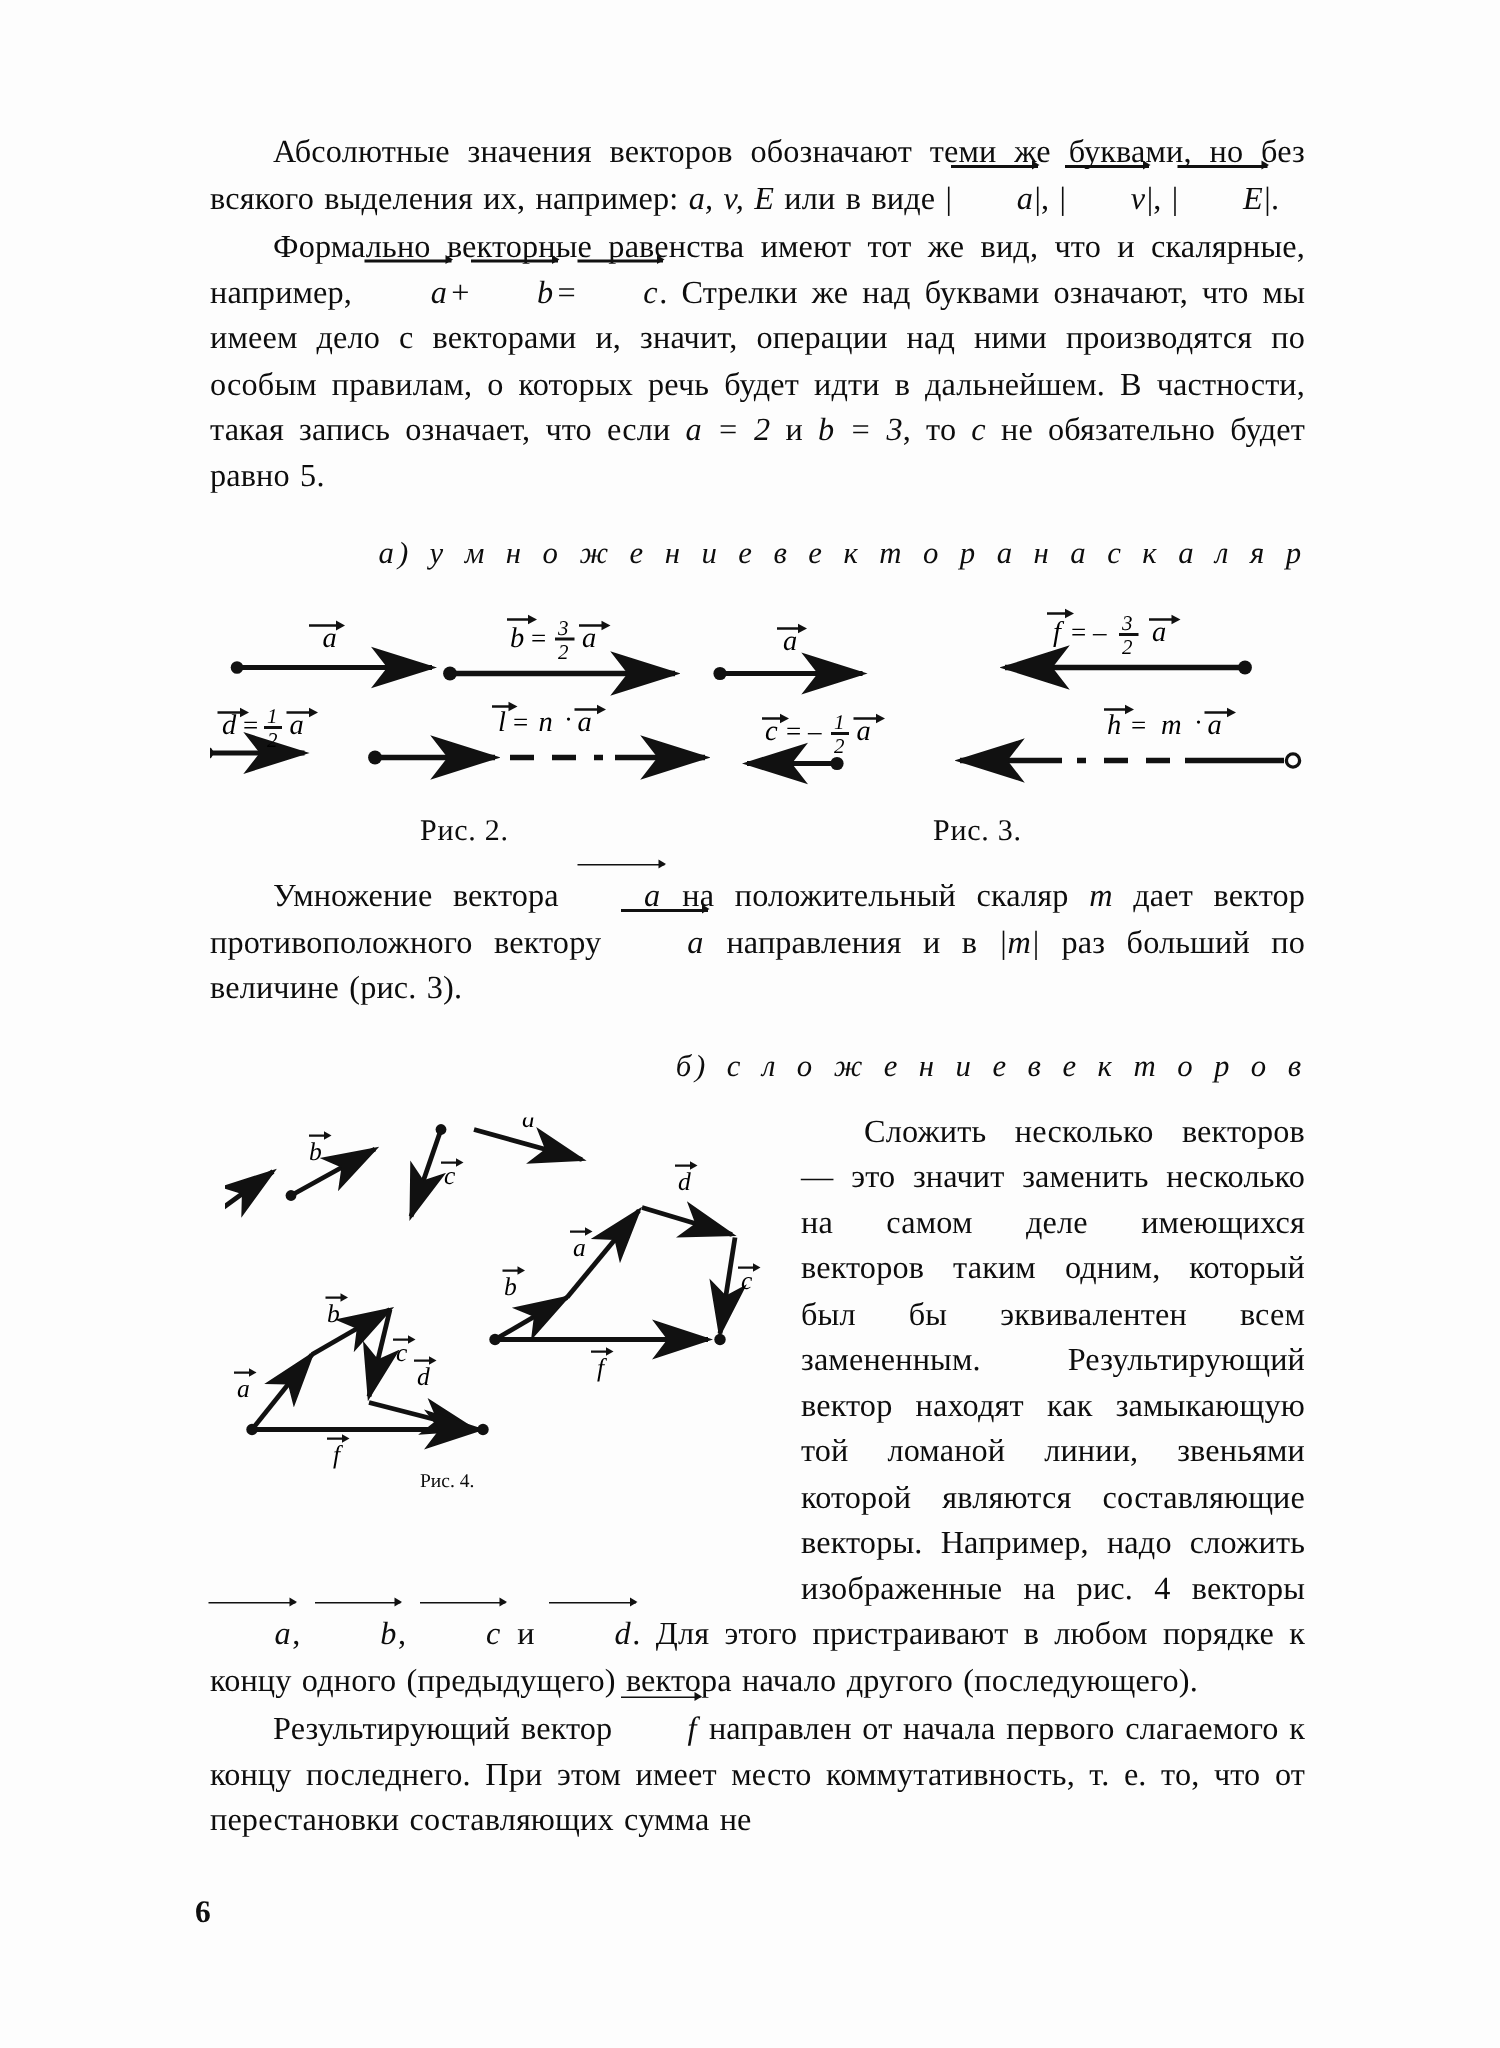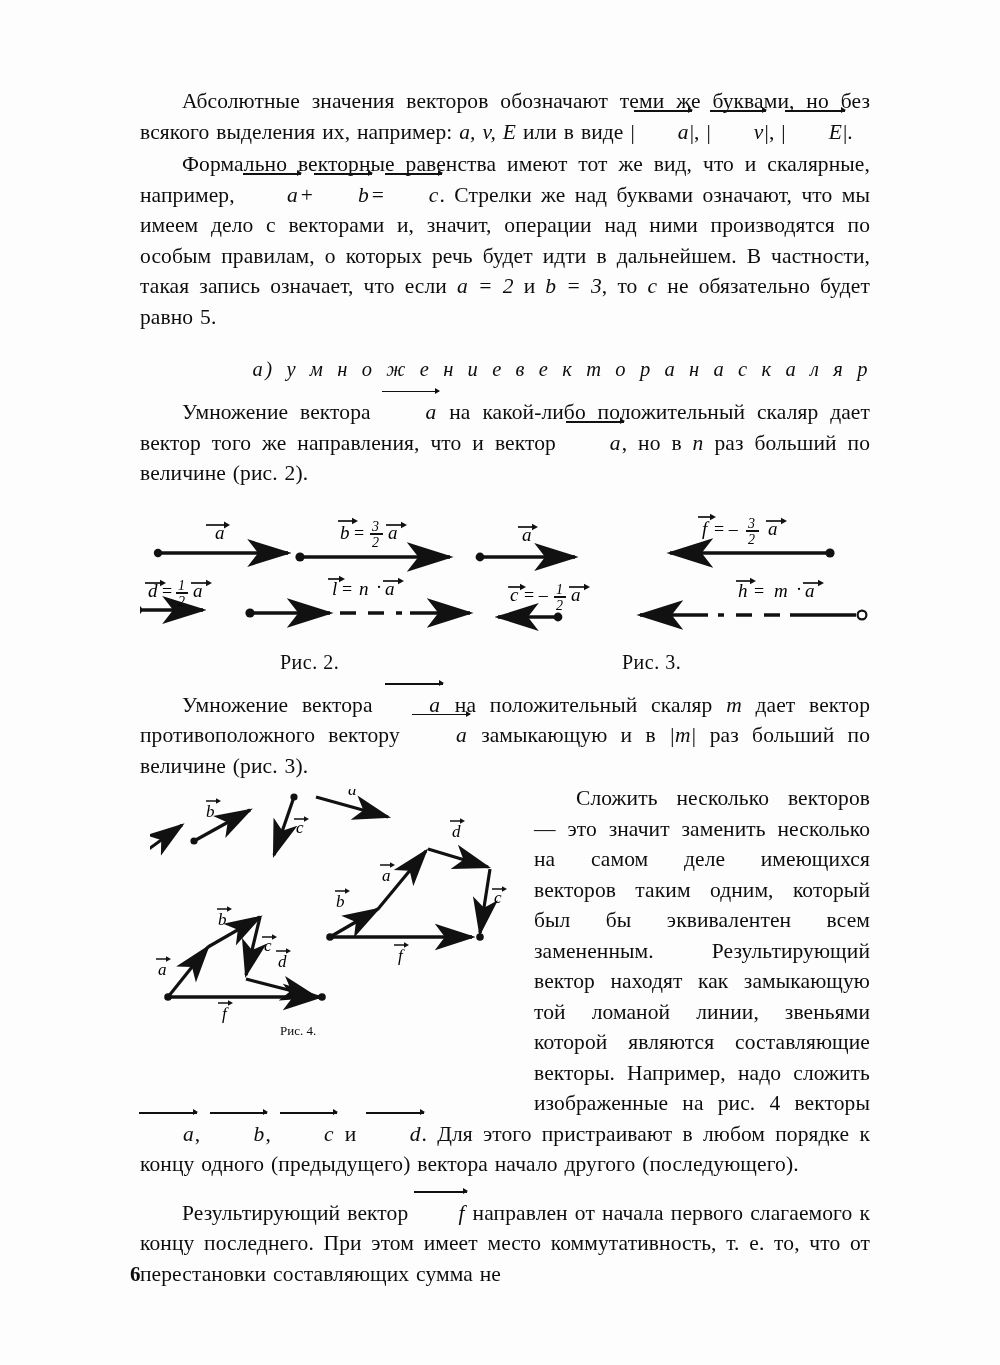--- a/index.html
+++ b/index.html
@@ -114,21 +114,20 @@
 <div class="page">
 
   <div class="content">
 
     <p class="body-text"><span>Абсолютные значения векторов  обозначают теми же буквами, но без всякого выделения их, например: </span><span class="it">a, v, E</span><span> или в виде </span><span class="bars">|<span class="v">a</span>|</span><span>,&nbsp;</span><span class="bars">|<span class="v">v</span>|</span><span>,&nbsp;</span><span class="bars">|<span class="v">E</span>|</span><span>.</span></p>
 
     <p class="body-text"><span>Формально векторные равенства имеют тот же вид, что и скалярные, например, </span><span class="bars"><span class="v">a</span> + <span class="v">b</span> = <span class="v">c</span></span><span>. Стрелки же над буквами означают, что мы имеем дело с векторами и, значит, операции над ними производятся по особым правилам, о которых речь будет идти в дальнейшем. В частности, такая запись означает, что если </span><span class="it">a = 2</span><span> и </span><span class="it">b = 3</span><span>, то </span><span class="it">c</span><span> не обязательно будет равно 5.</span></p>
 
     <div class="sec-head">а)  у м н о ж е н и е  в е к т о р а  н а  с к а л я р</div>
 
-    <p class="body-text"><span>Умножение вектора </span><span class="v">a</span><span> на какой-либо положительный скаляр дает вектор того же направления, что и вектор </span><span class="v">a</span><span>, но в </span><span class="it">n</span><span> раз больший по величине (рис. 2).</span></p>
 
     <div class="figrow">
       <svg width="730" height="175" viewBox="0 0 730 175">
         <defs>
           <marker id="ah" markerWidth="13" markerHeight="9" refX="12" refY="4.5" orient="auto">
             <path d="M0,0.4 L13,4.5 L0,8.6 L3.2,4.5 Z" fill="#111"></path>
           </marker>
           <marker id="ahL" markerWidth="13" markerHeight="9" refX="12" refY="4.5" orient="auto">
             <path d="M0,0.4 L13,4.5 L0,8.6 L3.2,4.5 Z" fill="#111"></path>
           </marker>
@@ -224,22 +223,23 @@
         <text x="656" y="90" font-size="18" font-family="'Liberation Serif',serif">·</text>
         <text x="665" y="92" font-size="19" font-style="italic" font-family="'Liberation Serif',serif">a</text>
         <path d="M663,78 L680,78" stroke="#111" stroke-width="1.7"></path>
         <path d="M678,74.8 L684,78 L678,81.2 Z" fill="#111"></path>
       </svg>
 
       <div class="fig-caption" style="left:140px; top:146px;">Рис. 2.</div>
       <div class="fig-caption" style="left:482px; top:146px;">Рис. 3.</div>
     </div>
 
-    <p class="body-text" style="margin-top:10px;"><span>Умножение вектора </span><span class="v">a</span><span> на положительный скаляр </span><span class="it">m</span><span> дает вектор противоположного вектору </span><span class="v">a</span><span> замыкающую и в </span><span class="it">|m|</span><span> раз больший по величине (рис. 3).</span></p>
-
+    <p class="body-text" style="margin-top:10px;"><span>Умножение вектора </span><span class="v">a</span><span> на положительный скаляр </span><span class="it">m</span><span> дает вектор противоположного вектору </span><span class="v">a</span><span> направления и в </span><span class="it">|m|</span><span> раз больший по величине (рис. 3).</span></p>
+
+    <div class="sec-head">б)  с л о ж е н и е  в е к т о р о в</div>
 
     <div class="clearfix">
       <div class="fig4-wrap">
         <svg width="372" height="250" viewBox="0 0 372 250">
           <defs>
             <marker id="a4" markerWidth="12" markerHeight="8.5" refX="11" refY="4.25" orient="auto">
               <path d="M0,0.3 L12,4.25 L0,8.2 L3,4.25 Z" fill="#111"></path>
             </marker>
           </defs>
 
@@ -316,18 +316,18 @@
           <text x="248" y="172" font-size="17" font-style="italic" font-family="'Liberation Serif',serif">f</text>
           <path d="M244,156 L256,156" stroke="#111" stroke-width="1.5"></path>
           <path d="M254,153.2 L259,156 L254,158.8 Z" fill="#111"></path>
         </svg>
         <div class="fig4-caption">Рис. 4.</div>
       </div>
 
       <p class="body-text"><span>Сложить несколько векторов — это значит заменить несколько на самом деле имеющихся векторов таким одним, который был бы эквивалентен всем замененным. Результирующий вектор находят как замыкающую той ломаной линии, звеньями которой являются составляющие векторы. Например, надо сложить изображенные на рис. 4 векторы </span><span class="v">a</span><span>, </span><span class="v">b</span><span>, </span><span class="v">c</span><span> и </span><span class="v">d</span><span>. Для этого пристраивают в любом порядке к концу одного (предыдущего) вектора начало другого (последующего).</span></p>
     </div>
 
-    <p class="body-text" style="margin-top:16px;"><span>Результирующий вектор </span><span class="v">f</span><span> направлен от начала первого слагаемого к концу последнего. При этом имеет место коммутативность, т. е. то, что от перестановки составляющих сумма не</span></p>
+    <p class="body-text" style="margin-top:0;"><span>Результирующий вектор </span><span class="v">f</span><span> направлен от начала первого слагаемого к концу последнего. При этом имеет место коммутативность, т. е. то, что от перестановки составляющих сумма не</span></p>
 
   </div>
 
   <div class="pagenum">6</div>
 </div>
 
 </body></html>

